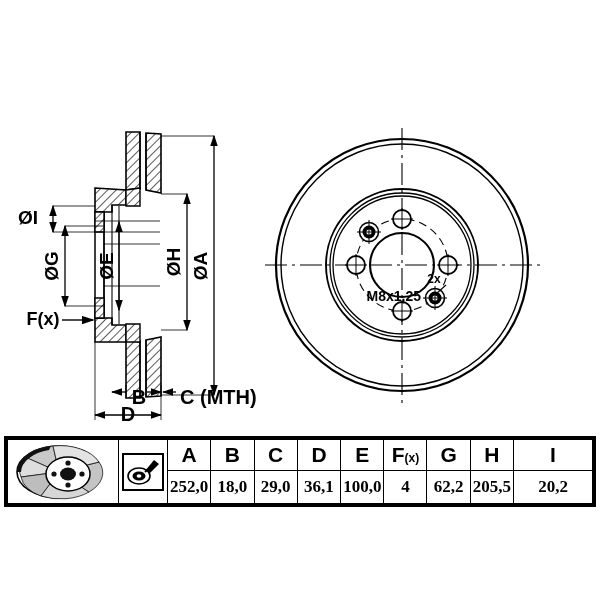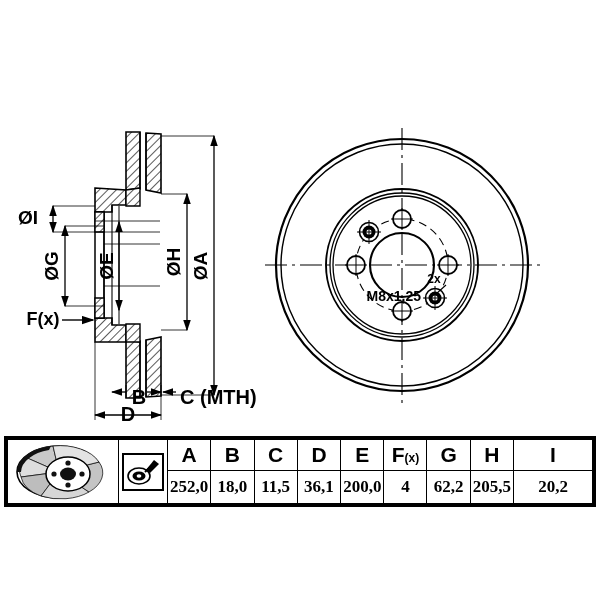--- a/index.html
+++ b/index.html
@@ -335,23 +335,23 @@
         <td>D</td>
         <td>E</td>
         <td style="width:42px;"><span>F</span><span class="fx-sub">(x)</span></td>
         <td>G</td>
         <td>H</td>
         <td style="width:78px;">I</td>
       </tr>
       <tr class="val-row">
         <td>252,0</td>
         <td>18,0</td>
-        <td>11,5</td>
+        <td>29,0</td>
         <td>36,1</td>
-        <td>200,0</td>
+        <td>100,0</td>
         <td>4</td>
         <td>62,2</td>
         <td>205,5</td>
         <td>20,2</td>
       </tr>
     </tbody>
       </table>
   </div>
 
 </div>

